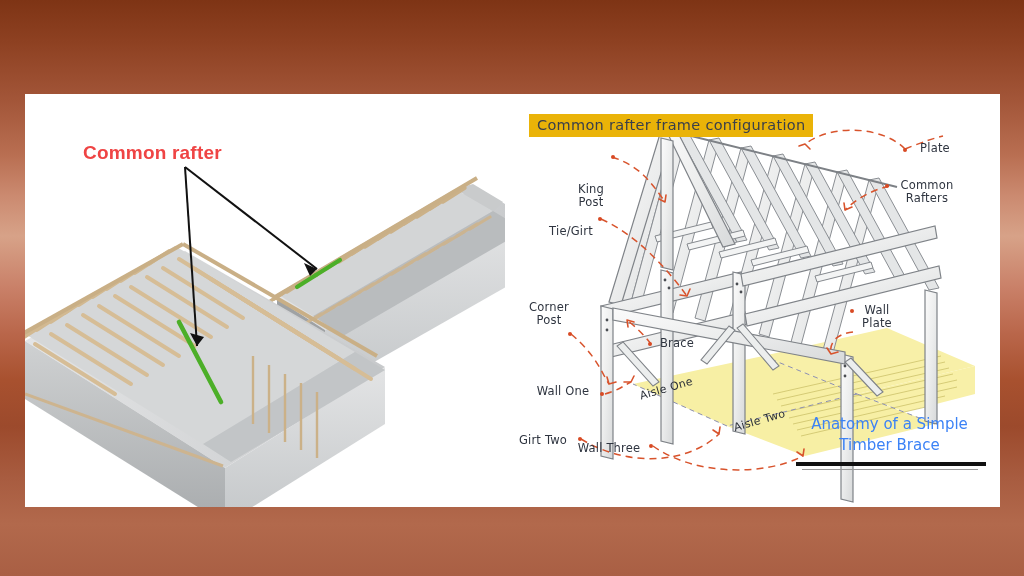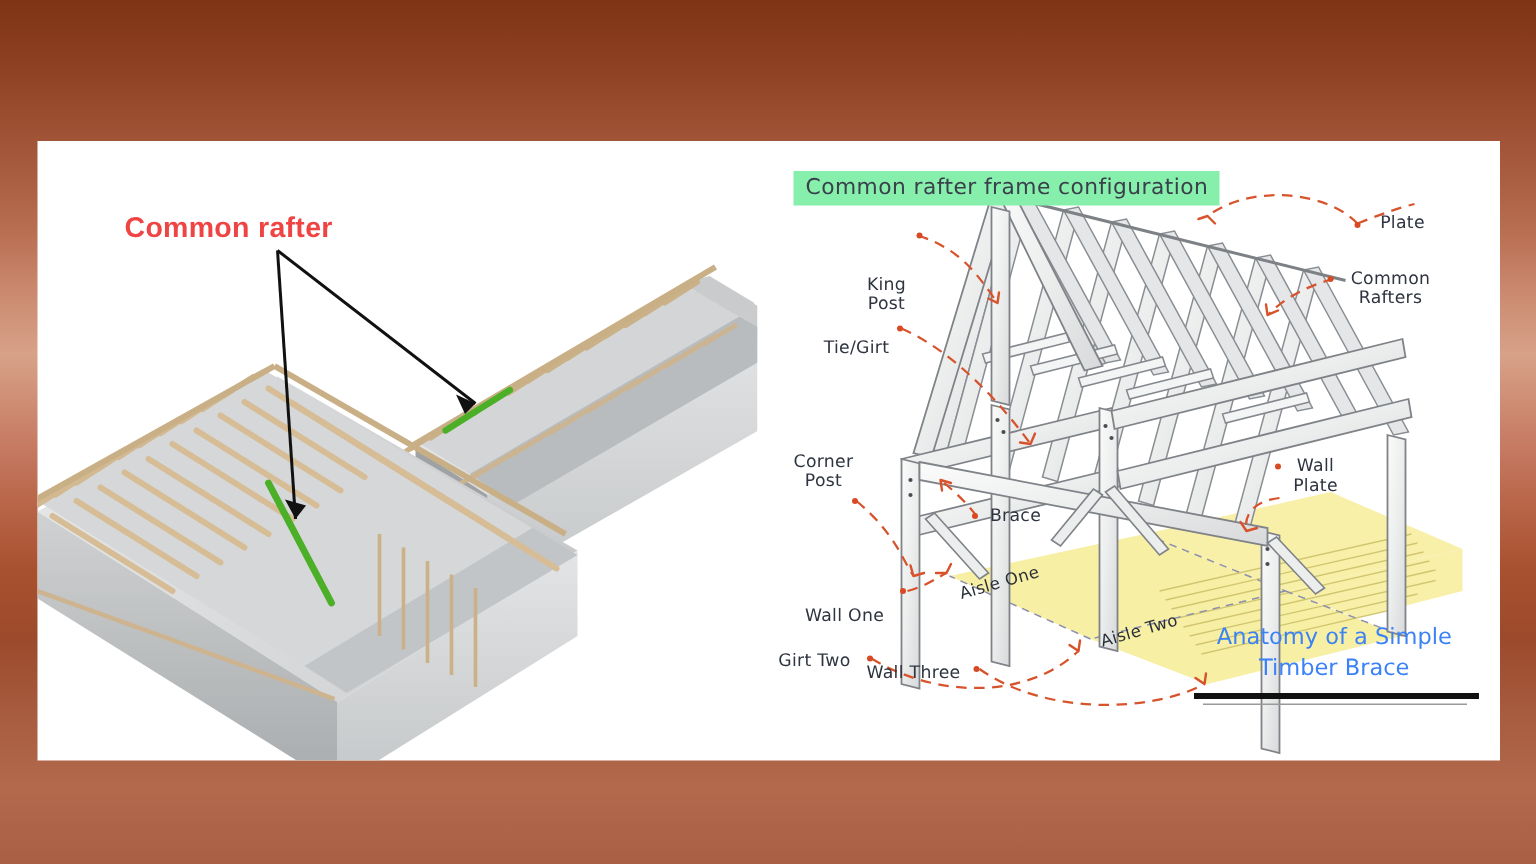--- a/index.html
+++ b/index.html
@@ -38,21 +38,21 @@
     position:absolute;left:58px;top:48px;
     font-size:19px;font-weight:bold;color:#ef4444;
     letter-spacing:.2px;white-space:nowrap;
   }
 
   
   #right-illo{position:absolute;left:480px;top:0;width:495px;height:413px;overflow:hidden;}
   .hand{font-family:"DejaVu Sans", sans-serif;}
   .title-hl{
     position:absolute;left:24px;top:20px;
-    background:#86efac;color:#3a3f4a;
+    background:#eab308;color:#3a3f4a;
     font-size:14.5px;padding:3px 8px 4px 8px;white-space:nowrap;
     letter-spacing:.3px;
   }
   .anno{
     position:absolute;color:#2f3540;font-size:11.5px;line-height:13px;
     text-align:center;white-space:pre-line;letter-spacing:.2px;
   }
   .dot{position:absolute;width:4px;height:4px;border-radius:50%;background:#d84a24;}
   .tilt-lbl{
     position:absolute;color:#2a2f38;font-size:11px;letter-spacing:.3px;
@@ -395,21 +395,21 @@
 Post</div>
       <span class="dot" style="left:63px;top:238px;"></span>
 
       <div class="anno hand" style="left:148px;top:243px;width:48px;">Brace</div>
       <span class="dot" style="left:143px;top:248px;"></span>
 
       <div class="anno hand" style="left:350px;top:210px;width:44px;">Wall
 Plate</div>
       <span class="dot" style="left:345px;top:215px;"></span>
 
-      <div class="anno hand" style="left:20px;top:310px;width:76px;">Wall One</div>
+      <div class="anno hand" style="left:20px;top:291px;width:76px;">Wall One</div>
       <span class="dot" style="left:95px;top:298px;"></span>
 
       <div class="anno hand" style="left:0px;top:340px;width:76px;">Girt Two</div>
       <span class="dot" style="left:73px;top:343px;"></span>
 
       <div class="anno hand" style="left:60px;top:348px;width:88px;">Wall Three</div>
       <span class="dot" style="left:144px;top:350px;"></span>
 
       
       <div class="tilt-lbl hand" style="left:134px;top:288px;transform:rotate(-16deg);">Aisle One</div>

